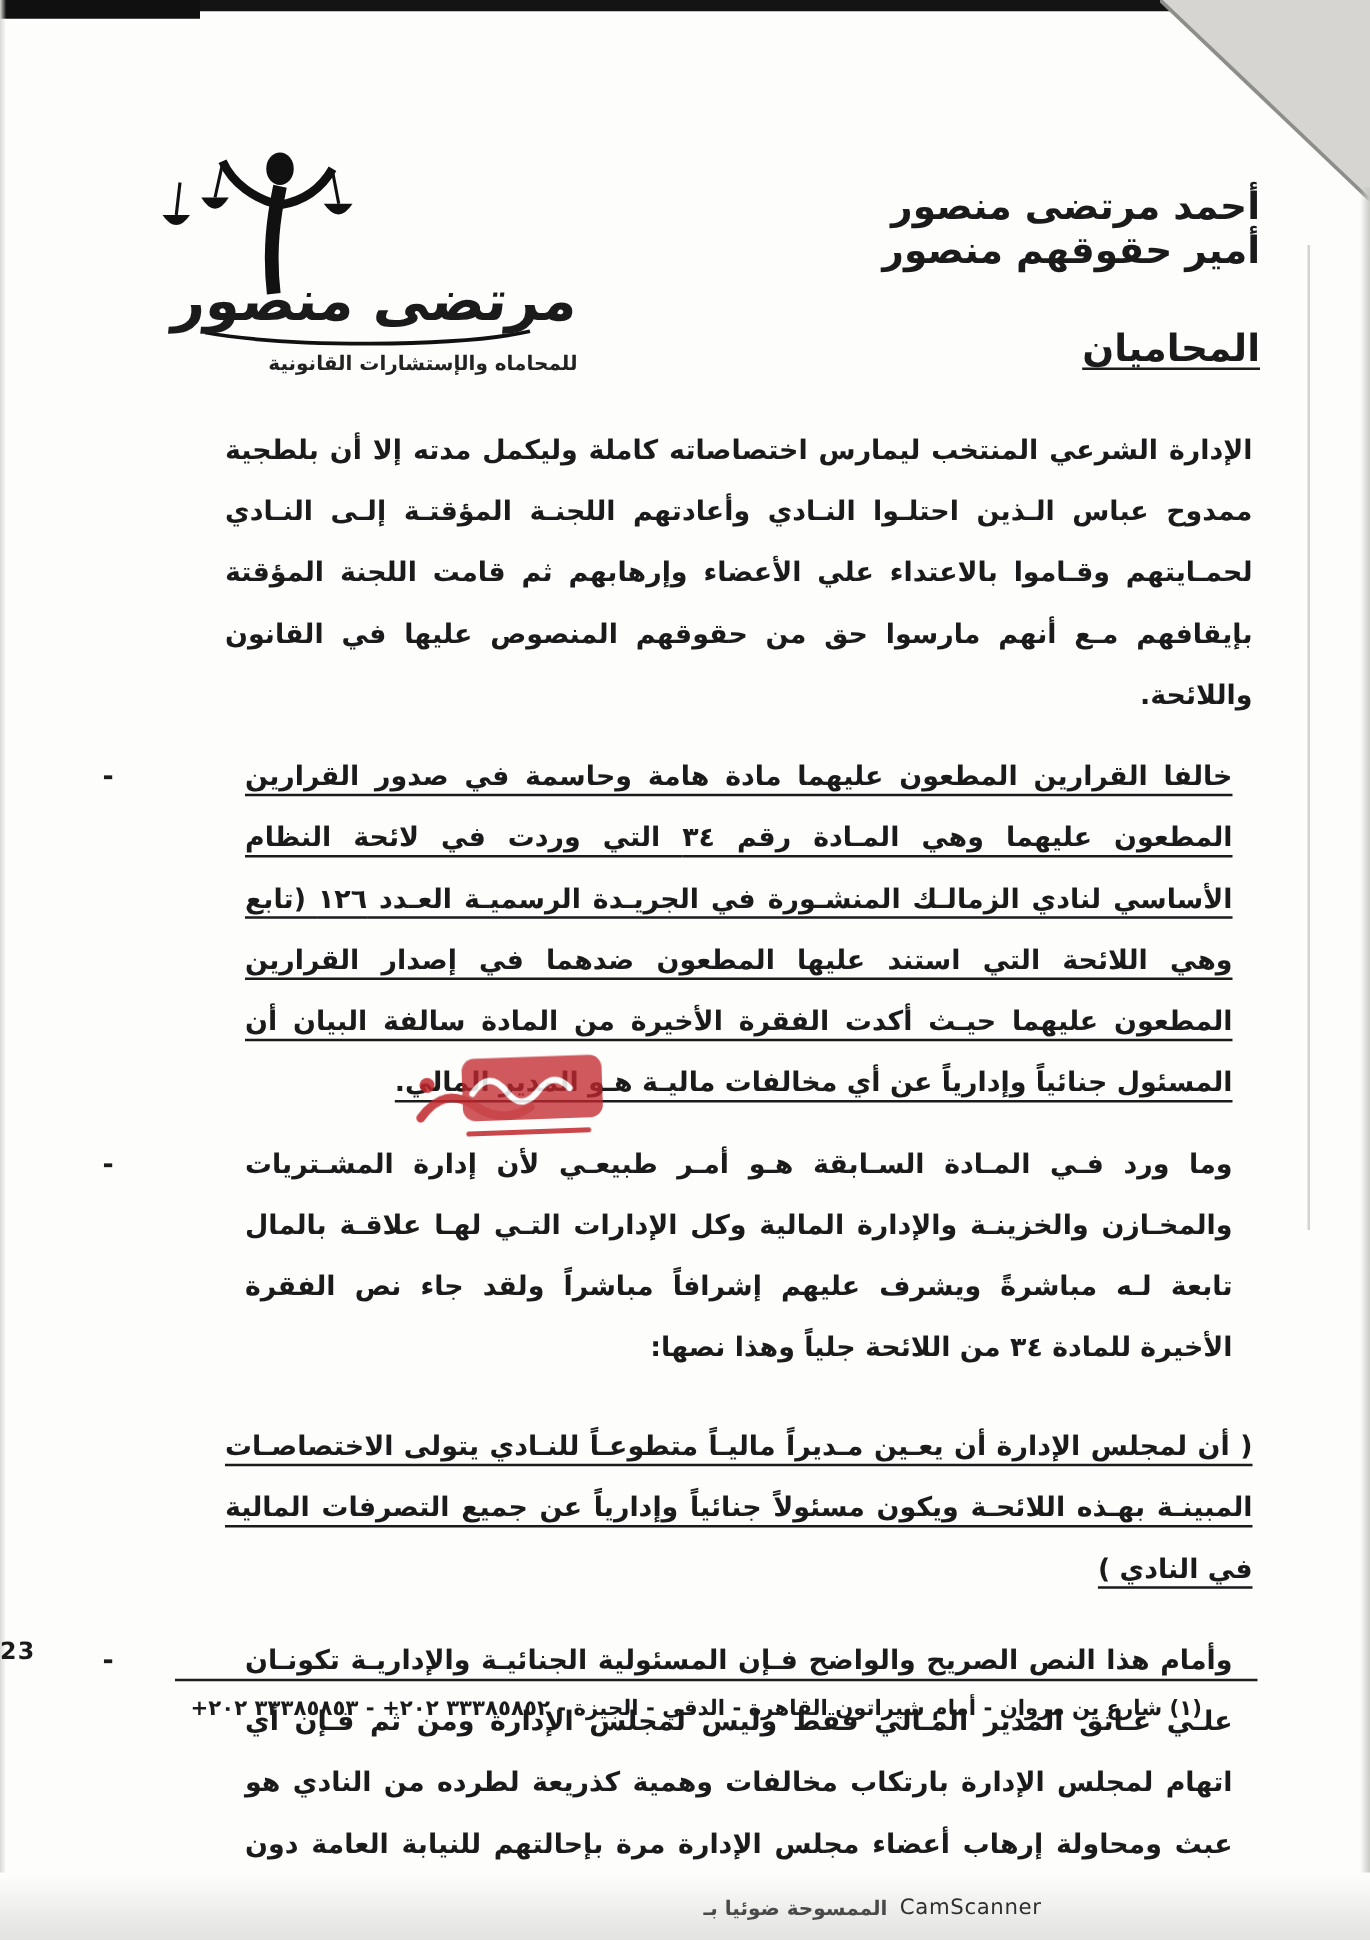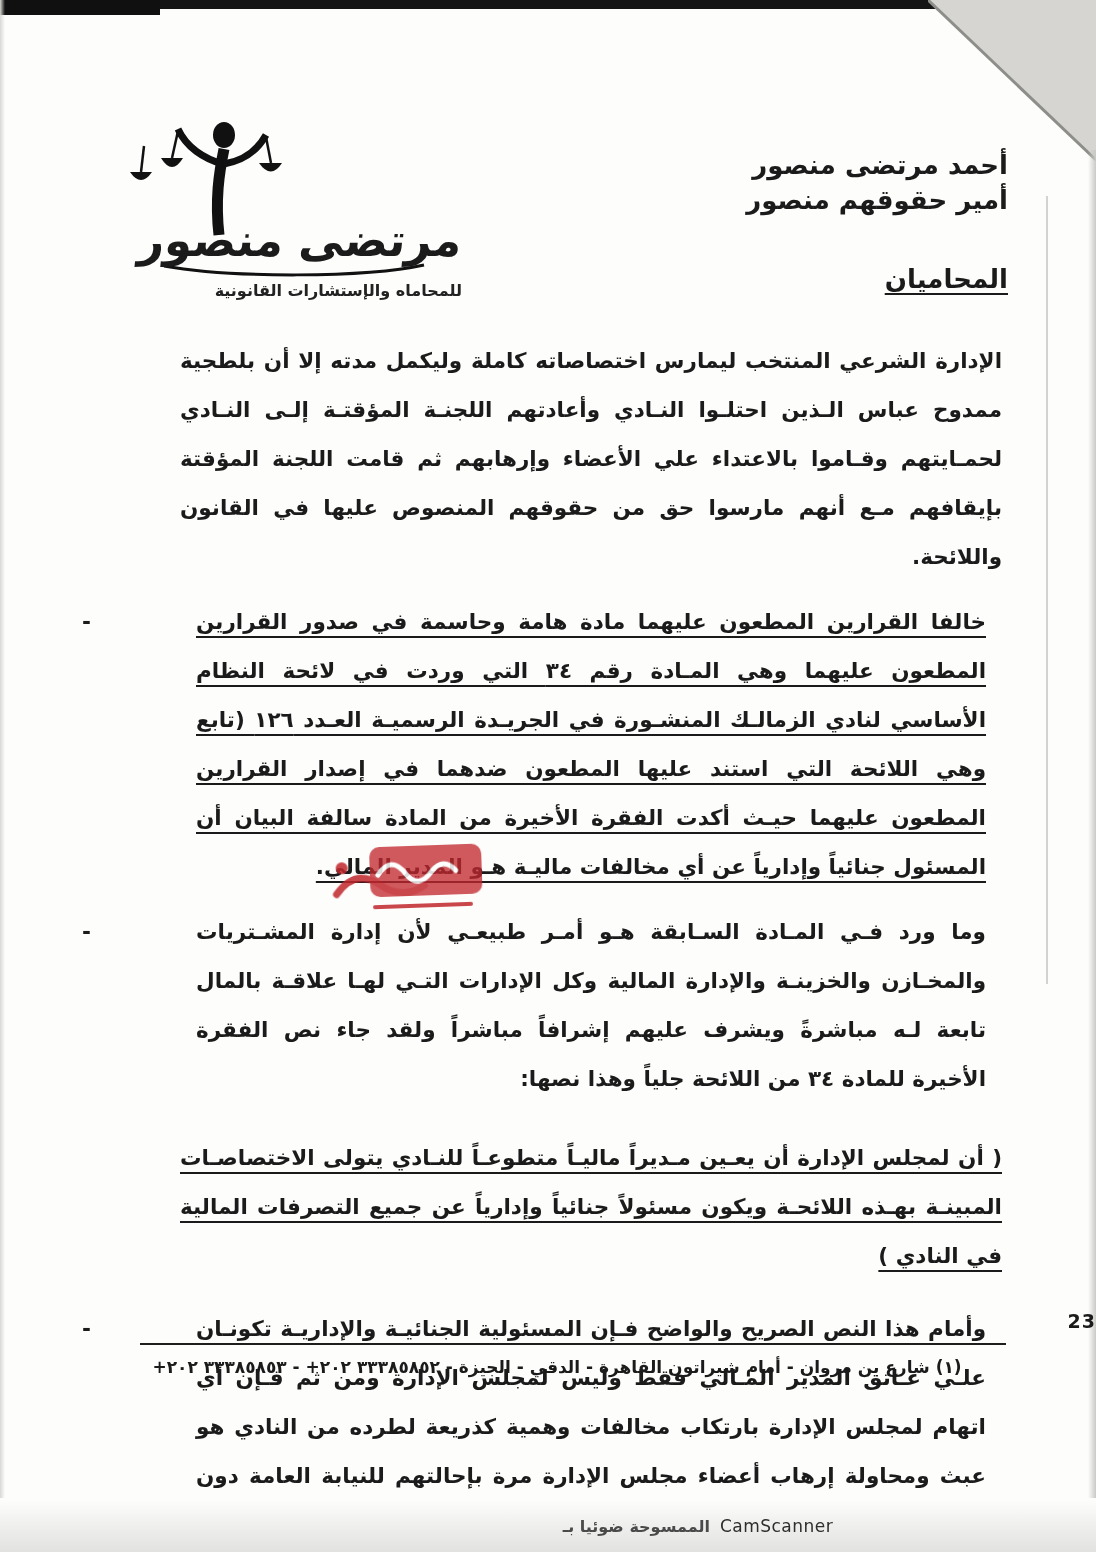--- a/index.html
+++ b/index.html
@@ -18,21 +18,21 @@
   .scan-corner{position:absolute;top:0;right:0;width:168px;height:168px;}
   .scan-right-shade{position:absolute;right:0;top:150px;bottom:54px;width:8px;
     background:linear-gradient(to left,#c9c9c6,rgba(201,201,198,0));}
   .scan-left-shade{position:absolute;left:0;top:0;bottom:54px;width:5px;
     background:linear-gradient(to right,#d8d8d5,rgba(216,216,213,0));}
   .scan-vline{position:absolute;left:1046px;top:196px;height:788px;width:2px;background:#bdbdba;opacity:.65;}
   
   .names{
     position:absolute;top:148px;right:88px;
     direction:rtl;text-align:right;
-    font-size:26px;font-weight:700;line-height:35px;
+    font-size:30px;font-weight:700;line-height:35px;
   }
   .names .role{text-decoration:underline;text-underline-offset:5px;text-decoration-thickness:2px;margin-top:44px;}
   .logo{position:absolute;top:118px;left:102px;width:360px;}
   .logo-mark{margin-left:18px;display:block;}
   .firm-name{
     direction:rtl;font-size:45px;font-weight:800;
     transform:skewX(-6deg);
     margin:-22px 0 0 70px;letter-spacing:-1px;white-space:nowrap;
   }
   .firm-swash{display:block;margin:-4px 0 0 58px;}
@@ -49,21 +49,21 @@
   .bullet{position:relative;margin:0 0 16px 0;}
   .bullet .dash{
     position:absolute;left:-98px;top:0;
     font-weight:800;direction:ltr;
   }
   .bullet p{margin:16px;}
   .quote{margin:30px 0 24px 0 !important;}
   
   .stamp{position:absolute;left:330px;top:840px;width:158px;height:74px;opacity:.85;filter:blur(.5px);transform:rotate(-2deg);}
   
-  .page-number{position:absolute;top:1310px;left:0;width:1096px;text-align:right;
+  .page-number{position:absolute;top:1310px;left:0;width:1096px;text-align:left;
     font-size:19px;font-weight:700;letter-spacing:1px;}
   .footer-rule{position:absolute;top:1343px;left:140px;width:866px;border-top:2.5px solid #1e1e1e;}
   .address{position:absolute;top:1352px;right:92px;left:110px;
     direction:rtl;text-align:center;
     font-size:17px;font-weight:700;line-height:30px;white-space:nowrap;}
   
   .cam-strip{
     position:absolute;left:0;right:0;bottom:0;height:52px;
     background:linear-gradient(#fdfdfc 0%,#ececea 60%,#e2e2e0 100%);
     display:flex;align-items:center;justify-content:center;

